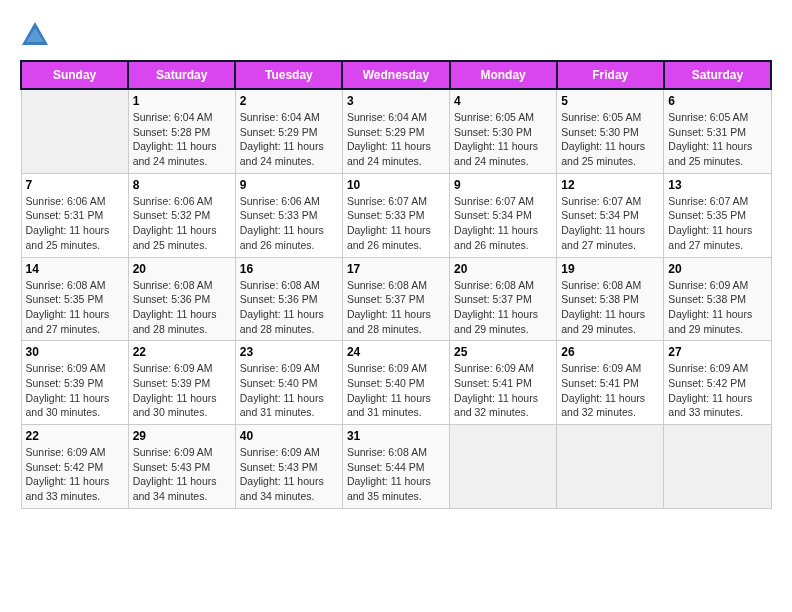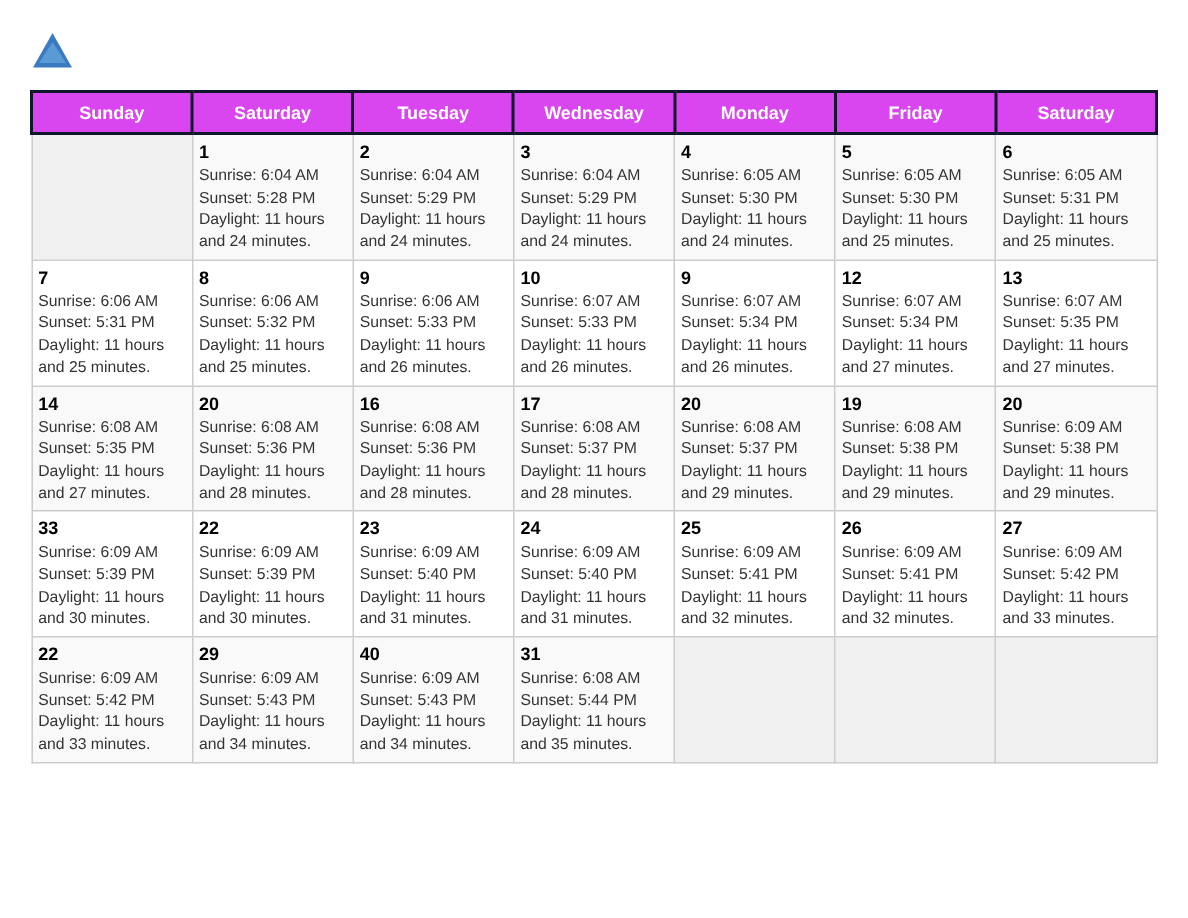--- a/index.html
+++ b/index.html
@@ -209,21 +209,21 @@
           <span class="day-num">19</span>
           <div class="day-info">Sunrise: 6:08 AM<br>Sunset: 5:38 PM<br>Daylight: 11 hours and 29 minutes.</div>
         </td>
         <td>
           <span class="day-num">20</span>
           <div class="day-info">Sunrise: 6:09 AM<br>Sunset: 5:38 PM<br>Daylight: 11 hours and 29 minutes.</div>
         </td>
       </tr>
       <tr>
         <td>
-          <span class="day-num">33</span>
+          <span class="day-num">30</span>
           <div class="day-info">Sunrise: 6:09 AM<br>Sunset: 5:39 PM<br>Daylight: 11 hours and 30 minutes.</div>
         </td>
         <td>
           <span class="day-num">22</span>
           <div class="day-info">Sunrise: 6:09 AM<br>Sunset: 5:39 PM<br>Daylight: 11 hours and 30 minutes.</div>
         </td>
         <td>
           <span class="day-num">23</span>
           <div class="day-info">Sunrise: 6:09 AM<br>Sunset: 5:40 PM<br>Daylight: 11 hours and 31 minutes.</div>
         </td>

